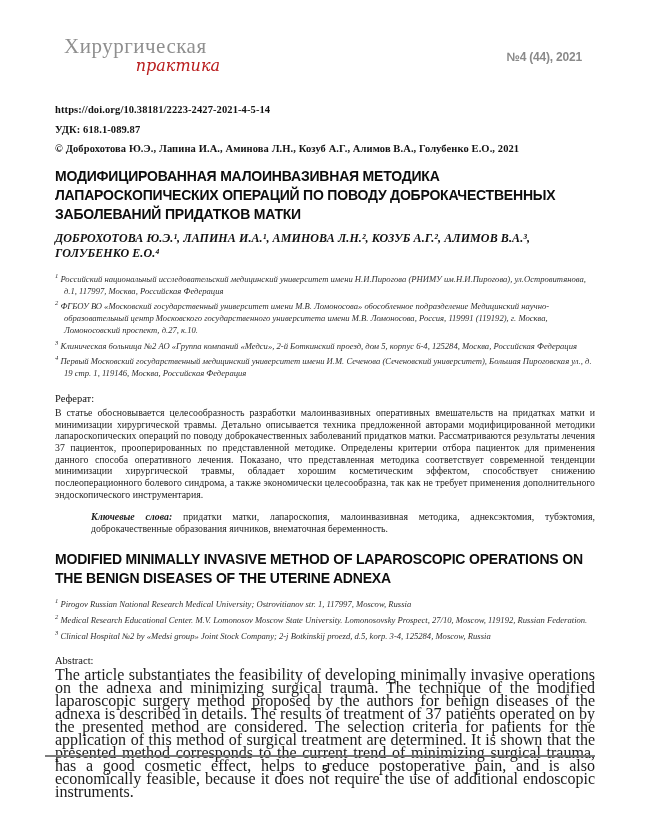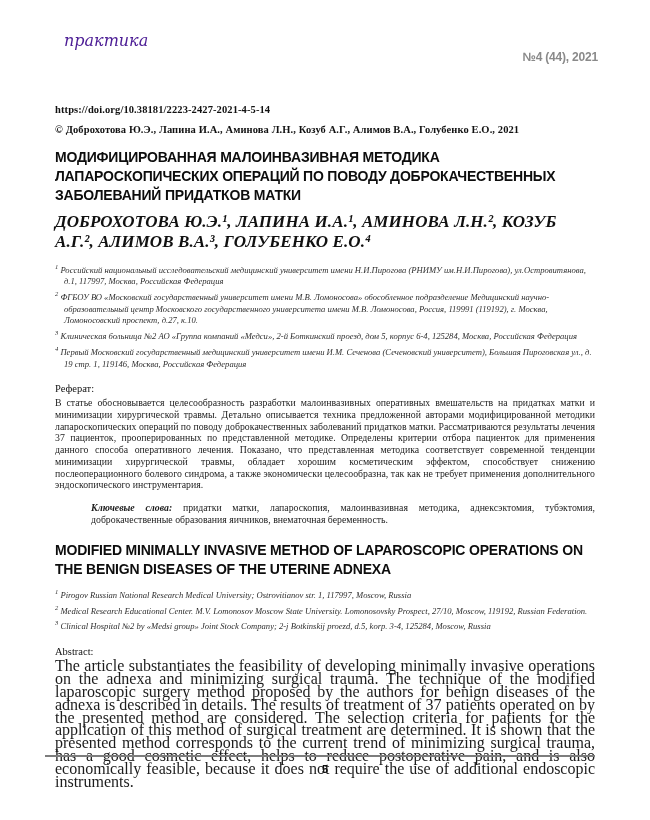--- a/index.html
+++ b/index.html
@@ -15,25 +15,25 @@
   
   .masthead { position:absolute; left:64px; top:34px; width:160px; }
   .logo-line1 {
     font-family:"Liberation Serif", serif;
     font-size:21px; letter-spacing:0.5px;
     color:#8f8f8f;
   }
   .logo-line2 {
     font-family:"DejaVu Serif", serif;
     font-style:italic;
-    font-size:16px; color:#4c1d95;
-    text-align:left; margin-top:-3px; padding-right:4px;
+    font-size:16px; color:#b91c1c;
+    text-align:right; margin-top:-3px; padding-right:4px;
   }
   .issue {
-    position:absolute; right:52px; top:50px;
+    position:absolute; right:68px; top:50px;
     font-family:"Liberation Sans", sans-serif;
     font-weight:bold; font-size:12px; color:#8a8a8a;
     letter-spacing:-0.2px;
   }
   
   .content { position:absolute; left:55px; top:104px; width:540px; }
   .meta-line {
     font-family:"Liberation Serif", serif;
     font-weight:bold; font-size:10.5px; color:#111;
     margin-bottom:8.5px; letter-spacing:0.1px;
@@ -41,21 +41,21 @@
   .meta-line.last { margin-bottom:13px; }
   .title {
     font-family:"Liberation Sans", sans-serif;
     font-weight:bold; font-size:14px; line-height:19px;
     color:#0d0d0d; letter-spacing:-0.2px;
     margin-bottom:7px;
   }
   .authors {
     font-family:"Liberation Serif", serif;
     font-weight:bold; font-style:italic;
-    font-size:17px; color:#111;
+    font-size:12px; color:#111;
     margin-bottom:9px; letter-spacing:0.1px;
   }
   .affils { list-style:none; margin-bottom:13px; }
   .affils li {
     font-family:Liberation Serif, serif;
     font-style:italic;
     font-size:8.6px; line-height:11.8px; color:#2e2e2e;
     padding-left:9px; text-indent:-9px;
   }
   .affils li sup { font-size:6.5px; }
@@ -87,27 +87,29 @@
     font-family:"Liberation Sans", sans-serif;
     font-weight:bold; font-size:11px; color:#111;
   }
 </style>
 </head>
 <body>
 
 <div class="page">
 
   <div class="masthead">
+    <div class="logo-line1">Хирургическая</div>
     <div class="logo-line2">практика</div>
   </div>
   <div class="issue">№4 (44), 2021</div>
 
   <div class="content">
 
     <div class="meta-line">https://doi.org/10.38181/2223-2427-2021-4-5-14</div>
+    <div class="meta-line">УДК: 618.1-089.87</div>
     <div class="meta-line last">© Доброхотова Ю.Э., Лапина И.А., Аминова Л.Н., Козуб А.Г., Алимов В.А., Голубенко Е.О., 2021</div>
 
     <div class="ru-block">
       <h1 class="title">МОДИФИЦИРОВАННАЯ МАЛОИНВАЗИВНАЯ МЕТОДИКА ЛАПАРОСКОПИЧЕСКИХ ОПЕРАЦИЙ ПО ПОВОДУ ДОБРОКАЧЕСТВЕННЫХ ЗАБОЛЕВАНИЙ ПРИДАТКОВ МАТКИ</h1>
       <div class="authors">ДОБРОХОТОВА Ю.Э.¹, ЛАПИНА И.А.¹, АМИНОВА Л.Н.², КОЗУБ А.Г.², АЛИМОВ В.А.³, ГОЛУБЕНКО Е.О.⁴</div>
 
       <ul class="affils">
         <li><sup>1</sup> <span>Российский национальный исследовательский медицинский университет имени Н.И.Пирогова (РНИМУ им.Н.И.Пирогова), ул.Островитянова, д.1, 117997, Москва, Российская Федерация</span></li>
         <li><sup>2</sup> <span>ФГБОУ ВО «Московский государственный университет имени М.В. Ломоносова» обособленное подразделение Медицинский научно-образовательный центр Московского государственного университета имени М.В. Ломоносова, Россия, 119991 (119192), г. Москва, Ломоносовский проспект, д.27, к.10.</span></li>
         <li><sup>3</sup> <span>Клиническая больница №2 АО «Группа компаний «Медси», 2-й Боткинский проезд, дом 5, корпус 6-4, 125284, Москва, Российская Федерация</span></li>

